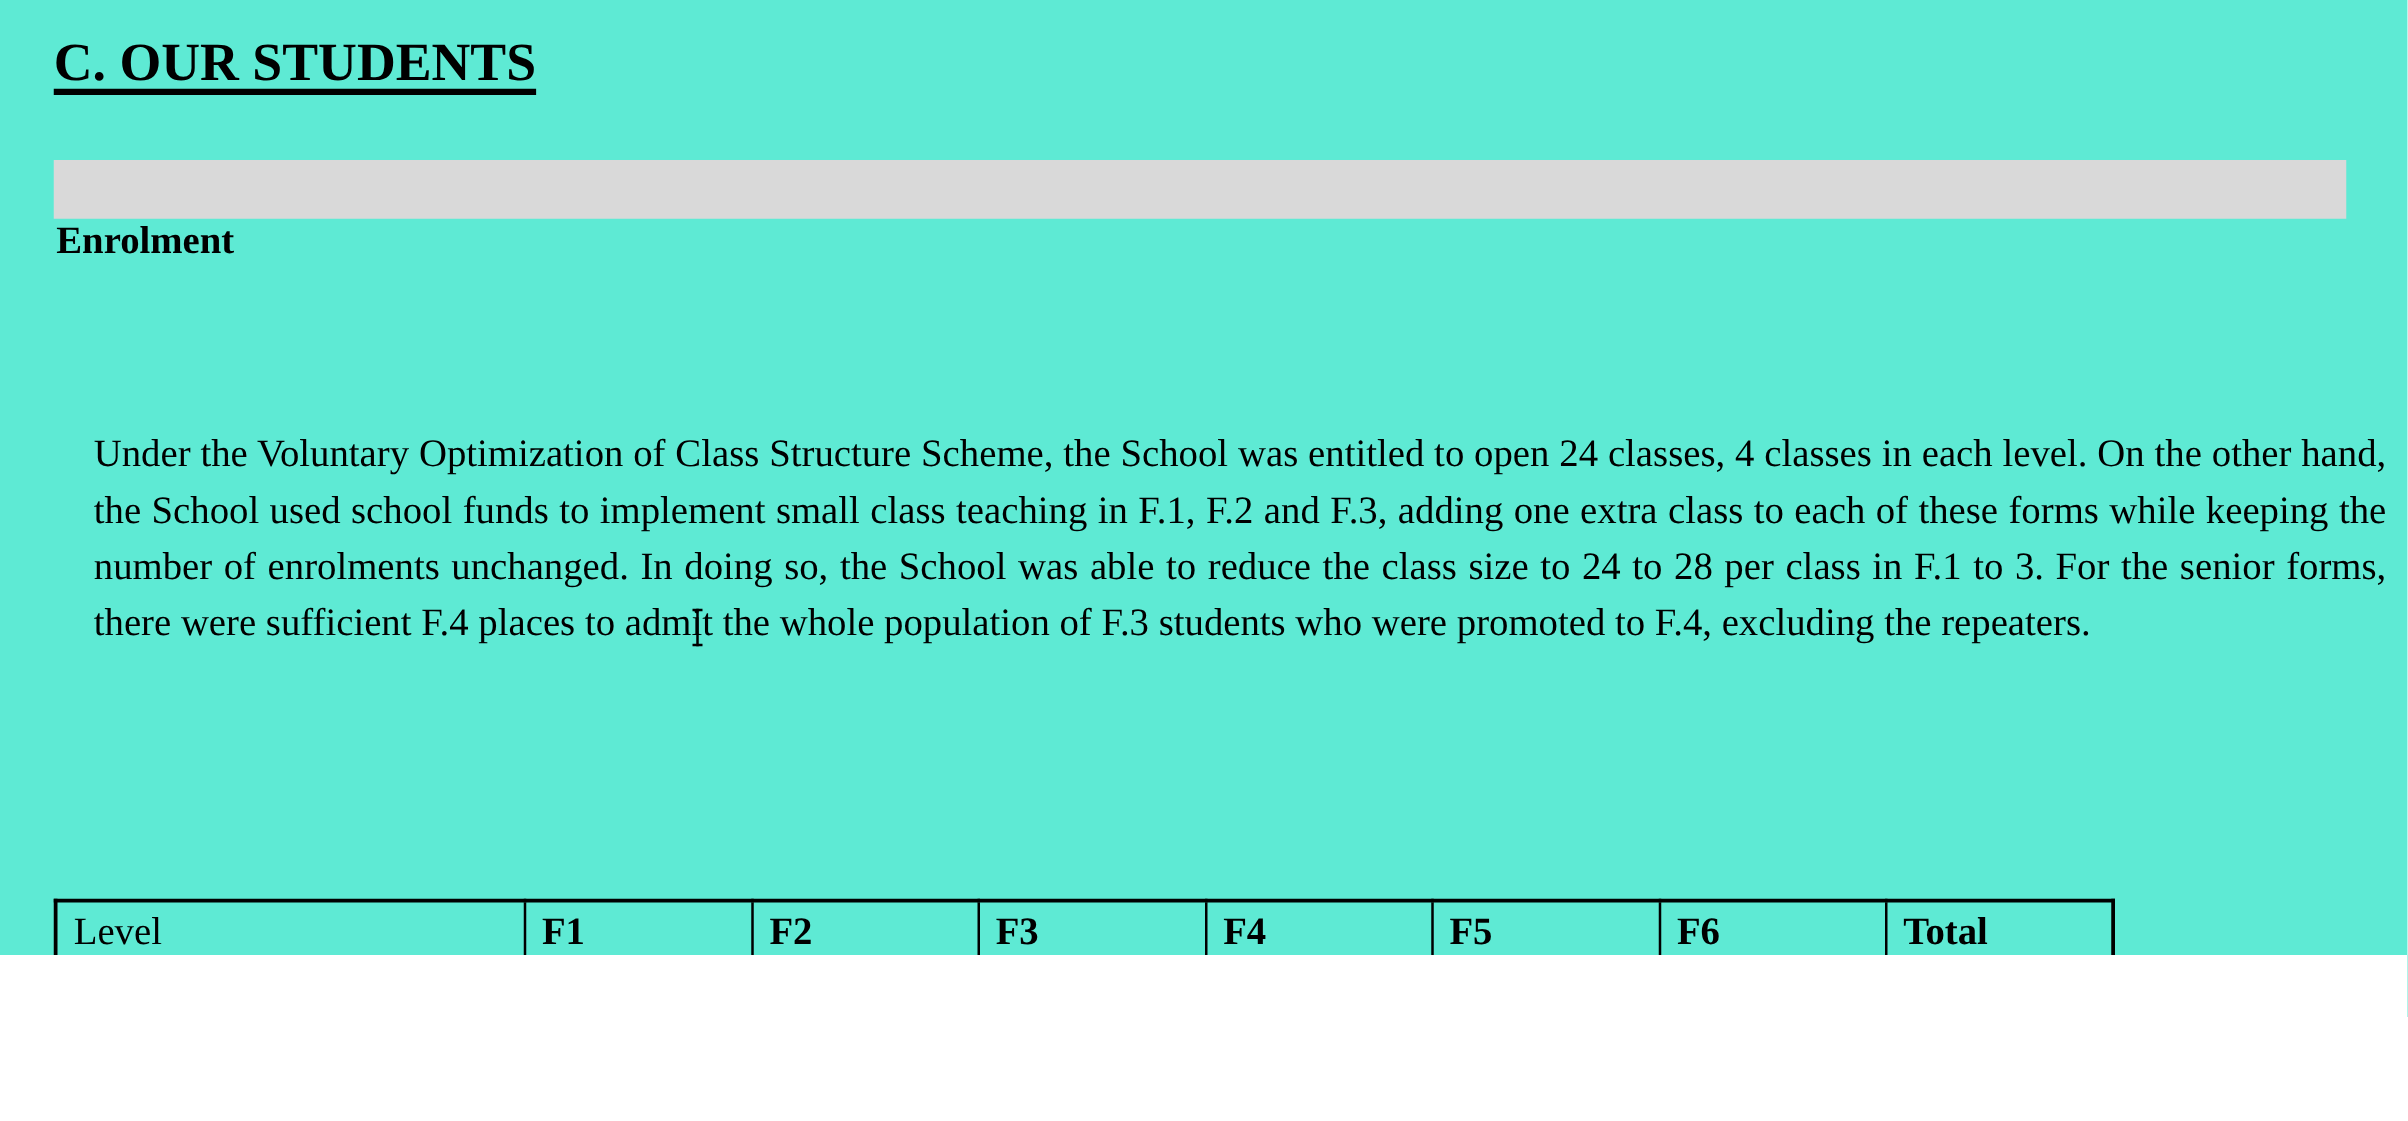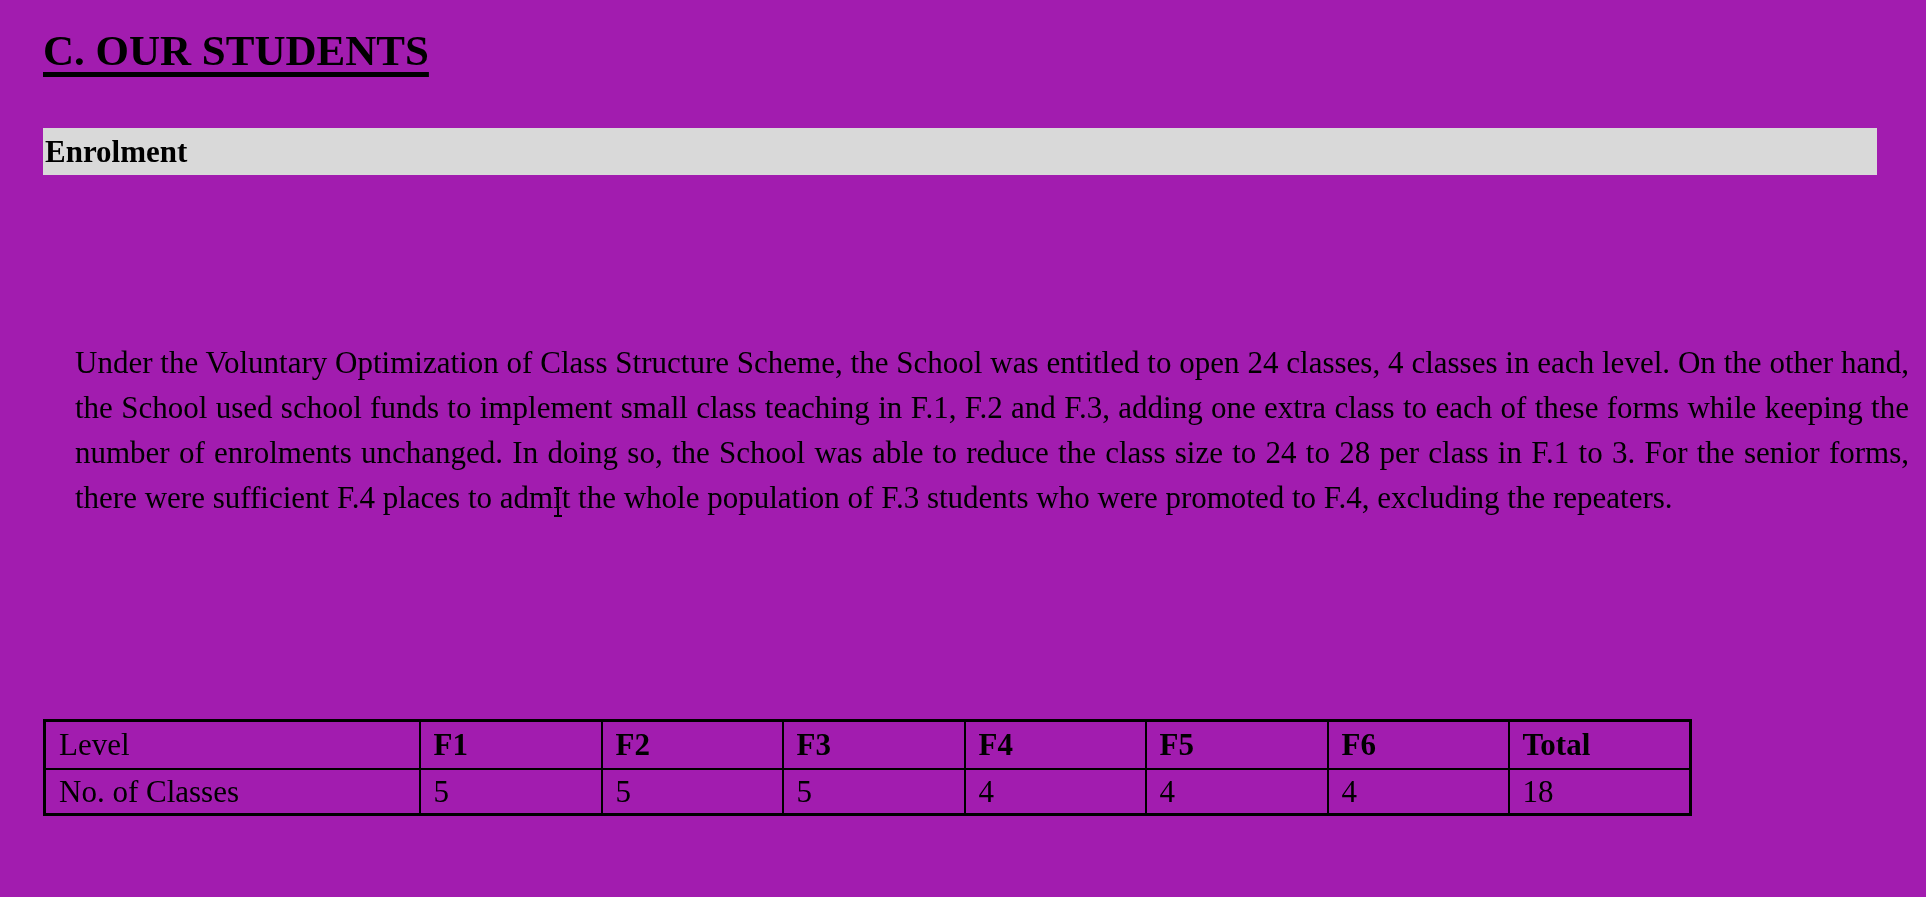--- a/index.html
+++ b/index.html
@@ -3,22 +3,22 @@
 <meta charset="utf-8">
 <style>
   html, body {
     margin: 0;
     padding: 0;
     background: #ffffff;
   }
   .page {
     position: relative;
     width: 1926px;
-    height: 897px;
-    background: #a21caf;
+    height: 764px;
+    background: #5eead4;
     color: #000000;
     font-family: "Liberation Serif", serif;
     overflow: hidden;
   }
   .doc-heading {
     position: absolute;
     left: 43px;
     top: 26px;
     font-size: 43px;
     font-weight: bold;
@@ -34,20 +34,21 @@
     width: 1834px;
     height: 47px;
     background: #d9d9d9;
   }
   .section-bar .section-title {
     display: block;
     font-size: 31px;
     font-weight: bold;
     line-height: 47px;
     padding-left: 2px;
+    margin-top: 40px;
   }
   .para {
     position: absolute;
     left: 43px;
     width: 1834px;
     font-size: 31px;
     line-height: 45px;
     text-align: justify;
   }
   .para-1 { top: 174px; }

